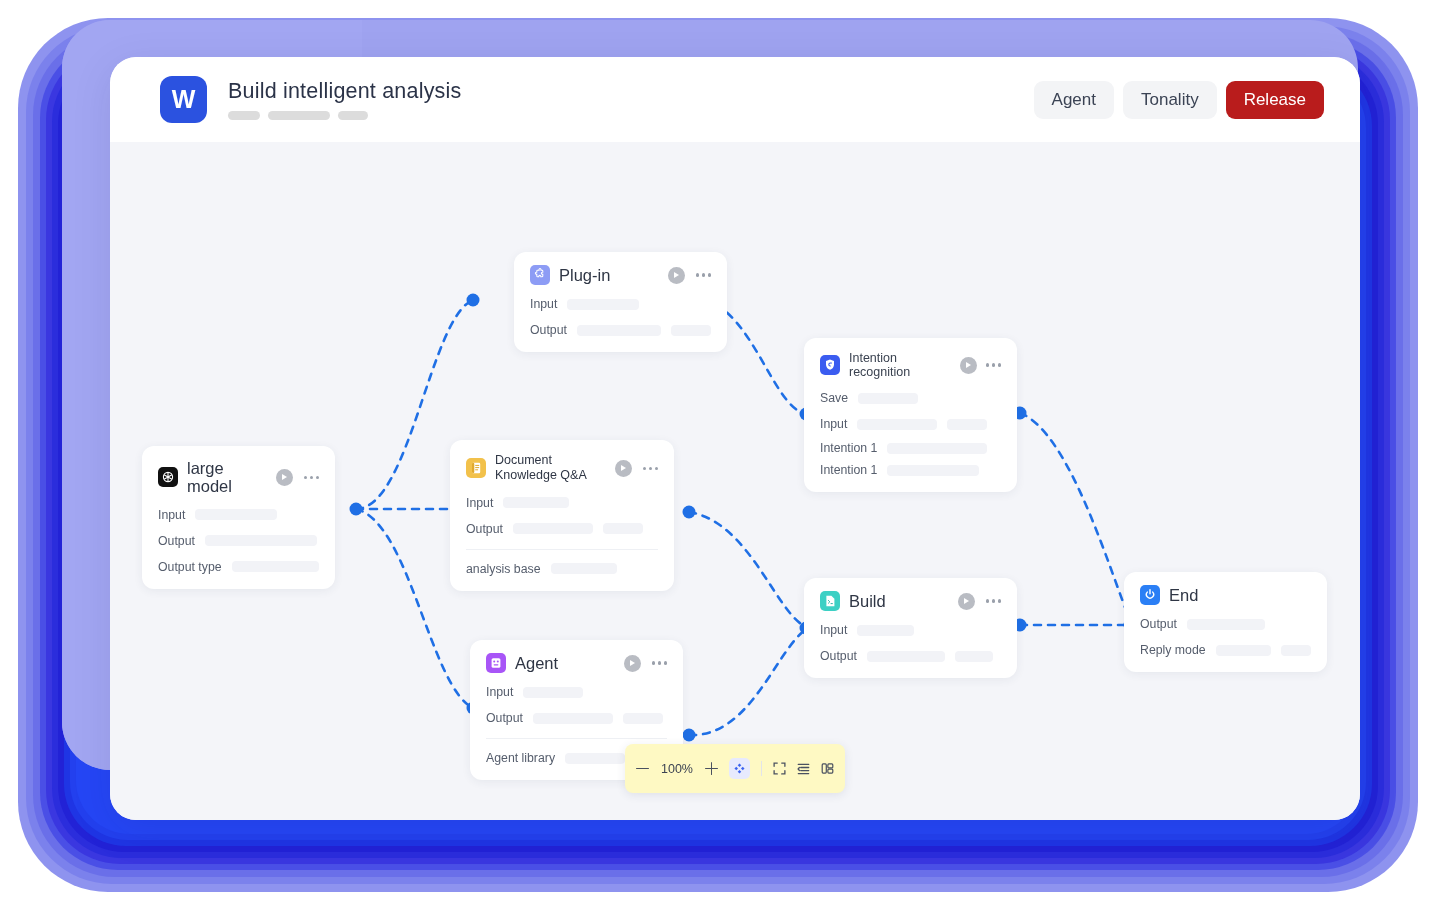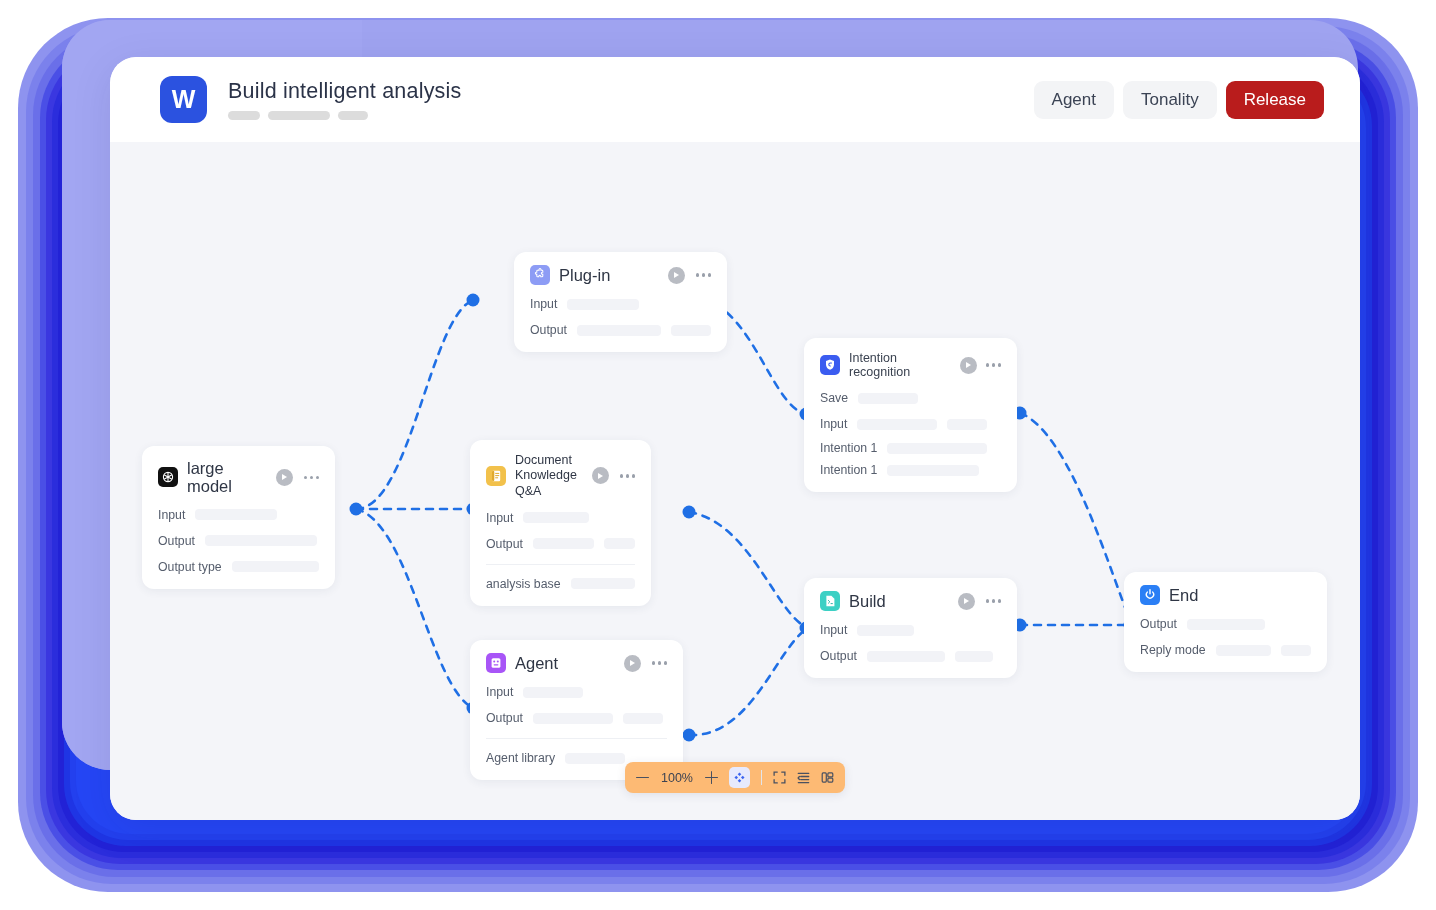--- a/index.html
+++ b/index.html
@@ -116,21 +116,21 @@
 
   .row { display:flex; align-items:center; gap:10px; margin-top:12px; }
   .row .lbl { font-size:12.3px; color:#555d6c; white-space:nowrap; }
   .bar { height:11px; border-radius:4px; background:#f2f3f7; }
   .sep { height:1px; background:#eef0f4; margin-top:13px; }
 
   
   .zoombar {
     position:absolute; left:50%; transform:translateX(-50%);
     bottom:27px;
-    height:31px; background:#fdba74; border-radius:8px;
+    height:49px; background:#fef9c3; border-radius:8px;
     box-shadow:0 2px 10px rgba(40,50,90,.10);
     display:flex; align-items:center; padding:0 11px; gap:11px;
   }
   .zb-item { display:flex; align-items:center; justify-content:center; cursor:pointer; }
   .zb-minus { width:13px; height:1.6px; background:#4a5160; border-radius:1px; }
   .zb-plus { position:relative; width:13px; height:13px; }
   .zb-plus:before,.zb-plus:after{content:"";position:absolute;background:#4a5160;border-radius:1px;}
   .zb-plus:before{left:0;top:5.7px;width:13px;height:1.6px;}
   .zb-plus:after{top:0;left:5.7px;height:13px;width:1.6px;}
   .zb-pct { font-size:12.5px; color:#3c4352; min-width:34px; text-align:center; }
@@ -278,21 +278,21 @@
         <span class="lbl">Input</span>
         <span class="bar" style="width:72px;"></span>
       </div>
       <div class="row">
         <span class="lbl">Output</span>
         <span class="bar" style="width:85px;"></span>
         <span class="bar" style="width:41px;"></span>
       </div>
     </div>
 
-    <div class="node" style="left:360px; top:298px; width:181px;">
+    <div class="node" style="left:340px; top:298px; width:224px;">
       <div class="node-head">
         <span class="node-icon">
           <svg width="20" height="20" viewBox="0 0 20 20">
             <rect width="20" height="20" rx="5" fill="#f2c14b"></rect>
             <rect x="6" y="4.8" width="8.2" height="10.4" rx="1.2" fill="#ffffff"></rect>
             <rect x="6" y="4.8" width="2.3" height="10.4" rx="1.1" fill="#e0a92e"></rect>
             <g stroke="#e0a92e" stroke-width="1" stroke-linecap="round">
               <path d="M9.6 7.4h3.2M9.6 9.6h3.2M9.6 11.8h2.1"></path>
             </g>
           </svg>

